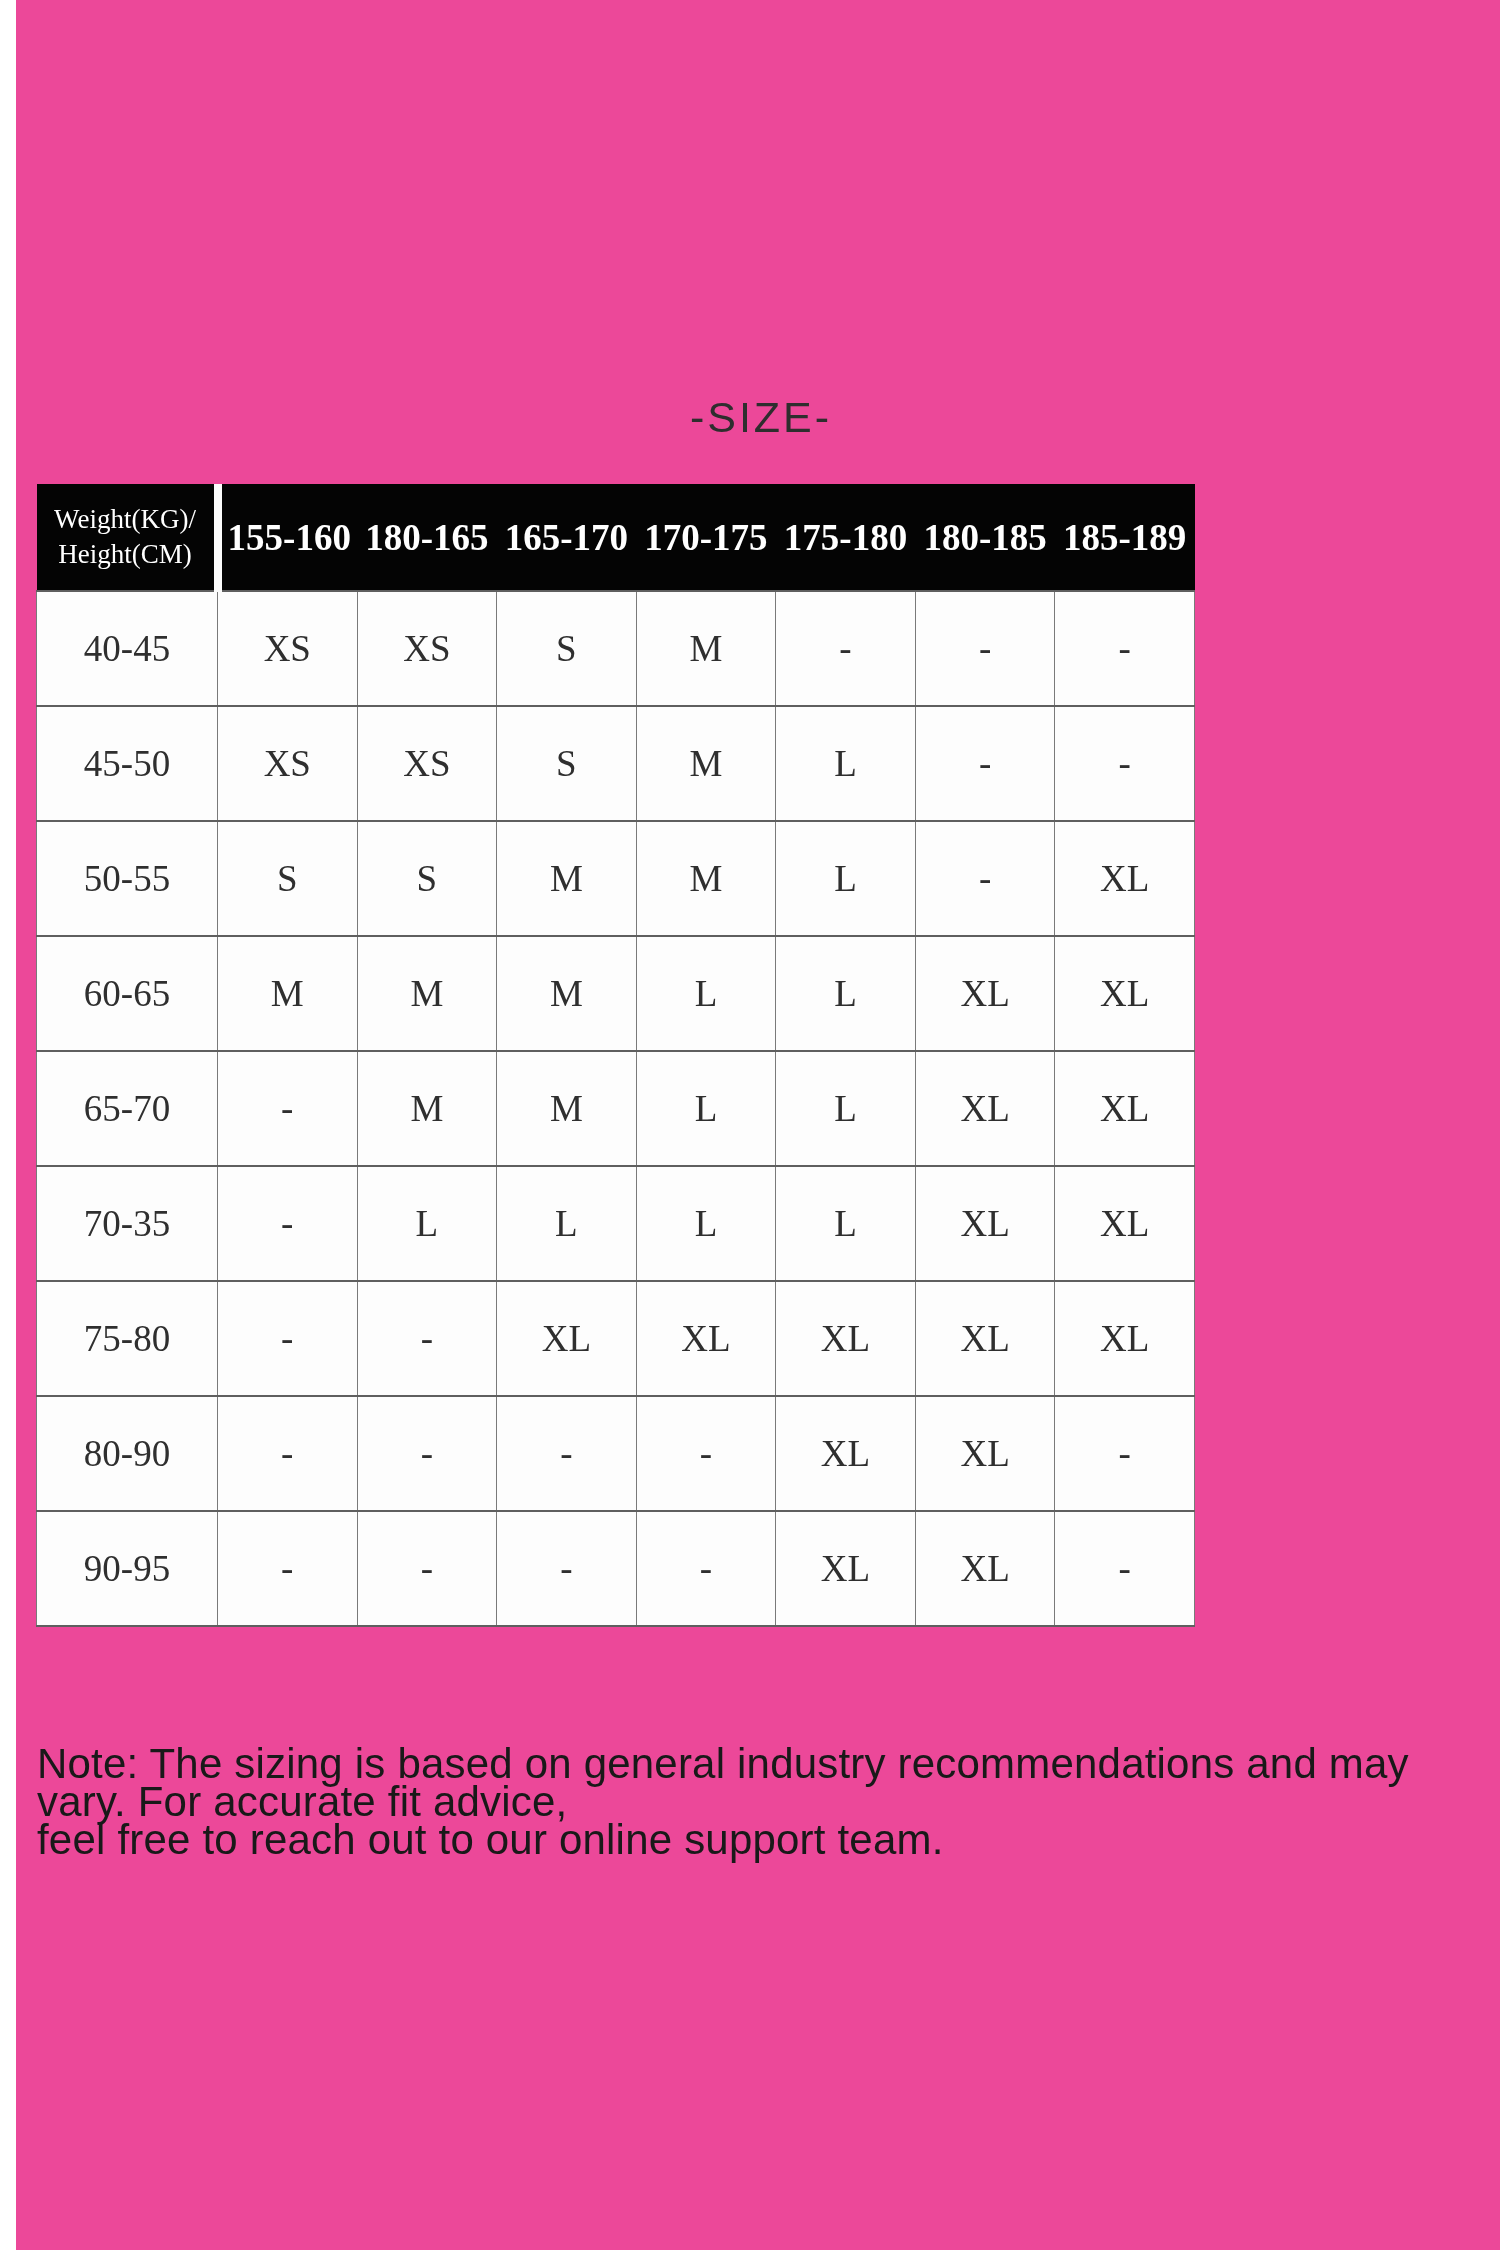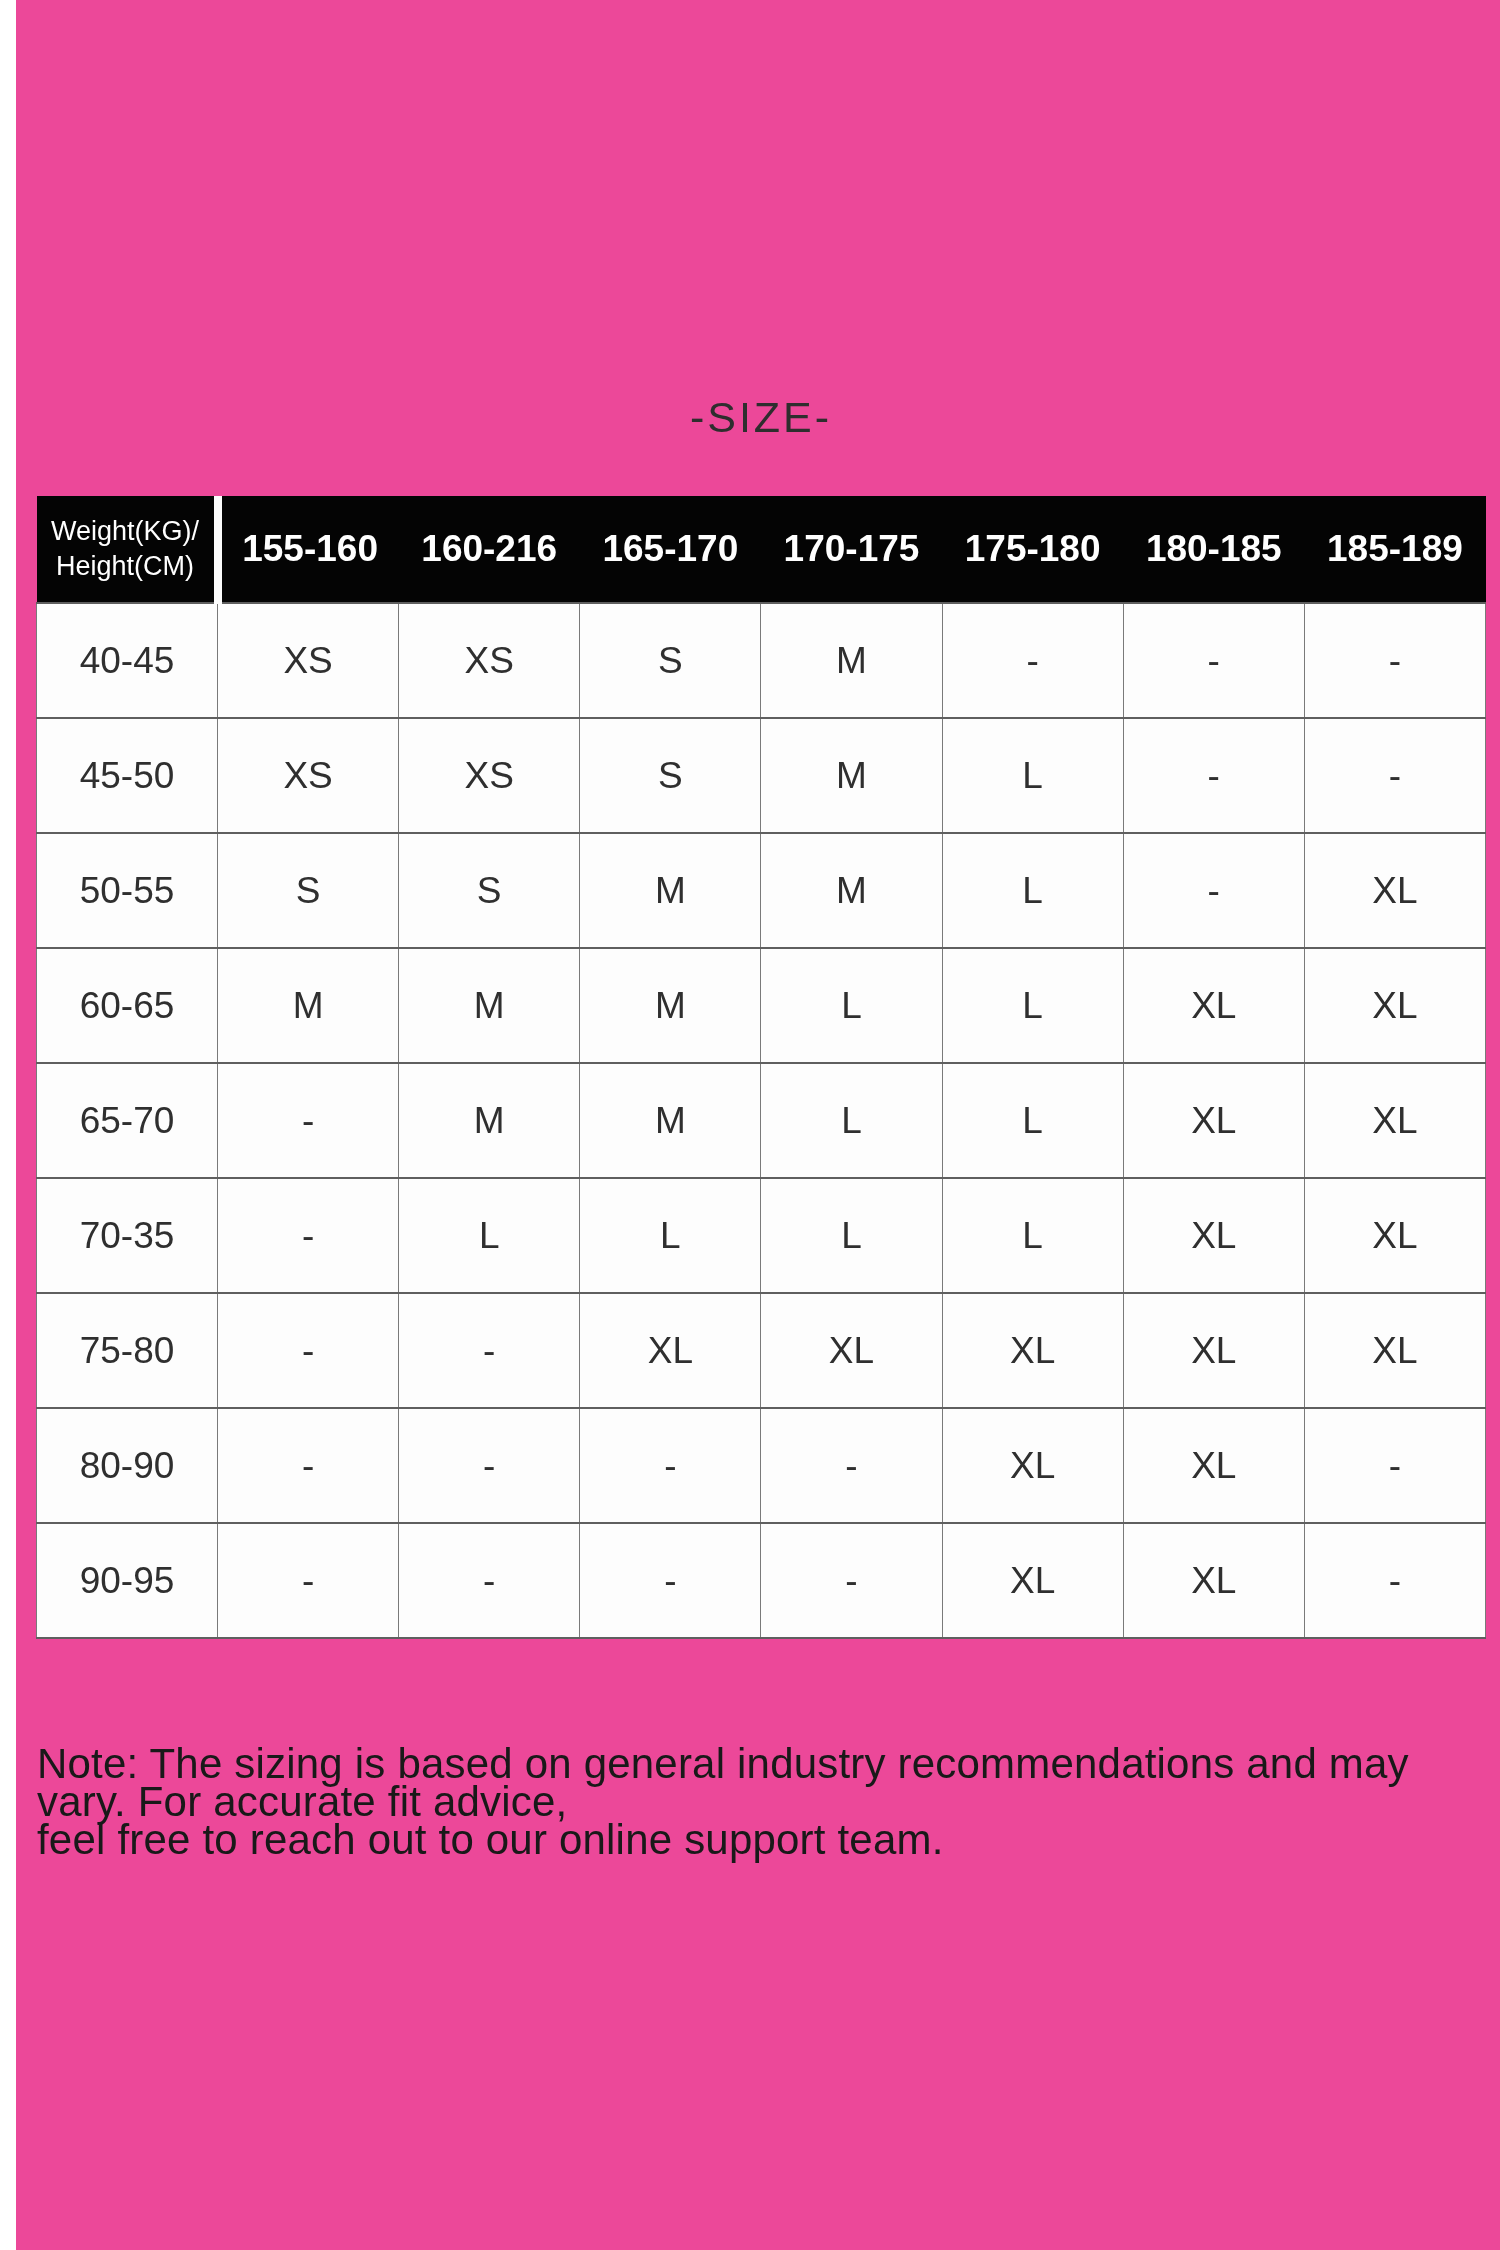--- a/index.html
+++ b/index.html
@@ -22,25 +22,26 @@
     left: 20px;
     width: 1450px;
     text-align: center;
     font-size: 43px;
     font-weight: 400;
     letter-spacing: 3px;
     color: #2e2e2e;
   }
   table.size-table {
     position: absolute;
-    top: 496px;
+    top: 484px;
     left: 20px;
-    width: 1450px;
+    width: 1159px;
     border-collapse: collapse;
     table-layout: fixed;
+    font-family: Liberation Serif, serif;
   }
   thead th {
     background: #040404;
     color: #ffffff;
     height: 106px;
     font-weight: 700;
     font-size: 37px;
     text-align: center;
     vertical-align: middle;
     border: none;
@@ -95,21 +96,21 @@
         <col>
         <col>
     </colgroup>
     <thead>
       <tr>
         <th class="corner">
           <span>Weight(KG)/</span><br>
           <span>Height(CM)</span>
         </th>
         <th>155-160</th>
-        <th>160-216</th>
+        <th>180-165</th>
         <th>165-170</th>
         <th>170-175</th>
         <th>175-180</th>
         <th>180-185</th>
         <th>185-189</th>
       </tr>
     </thead>
     <tbody>
         <tr>
           <td>40-45</td>

